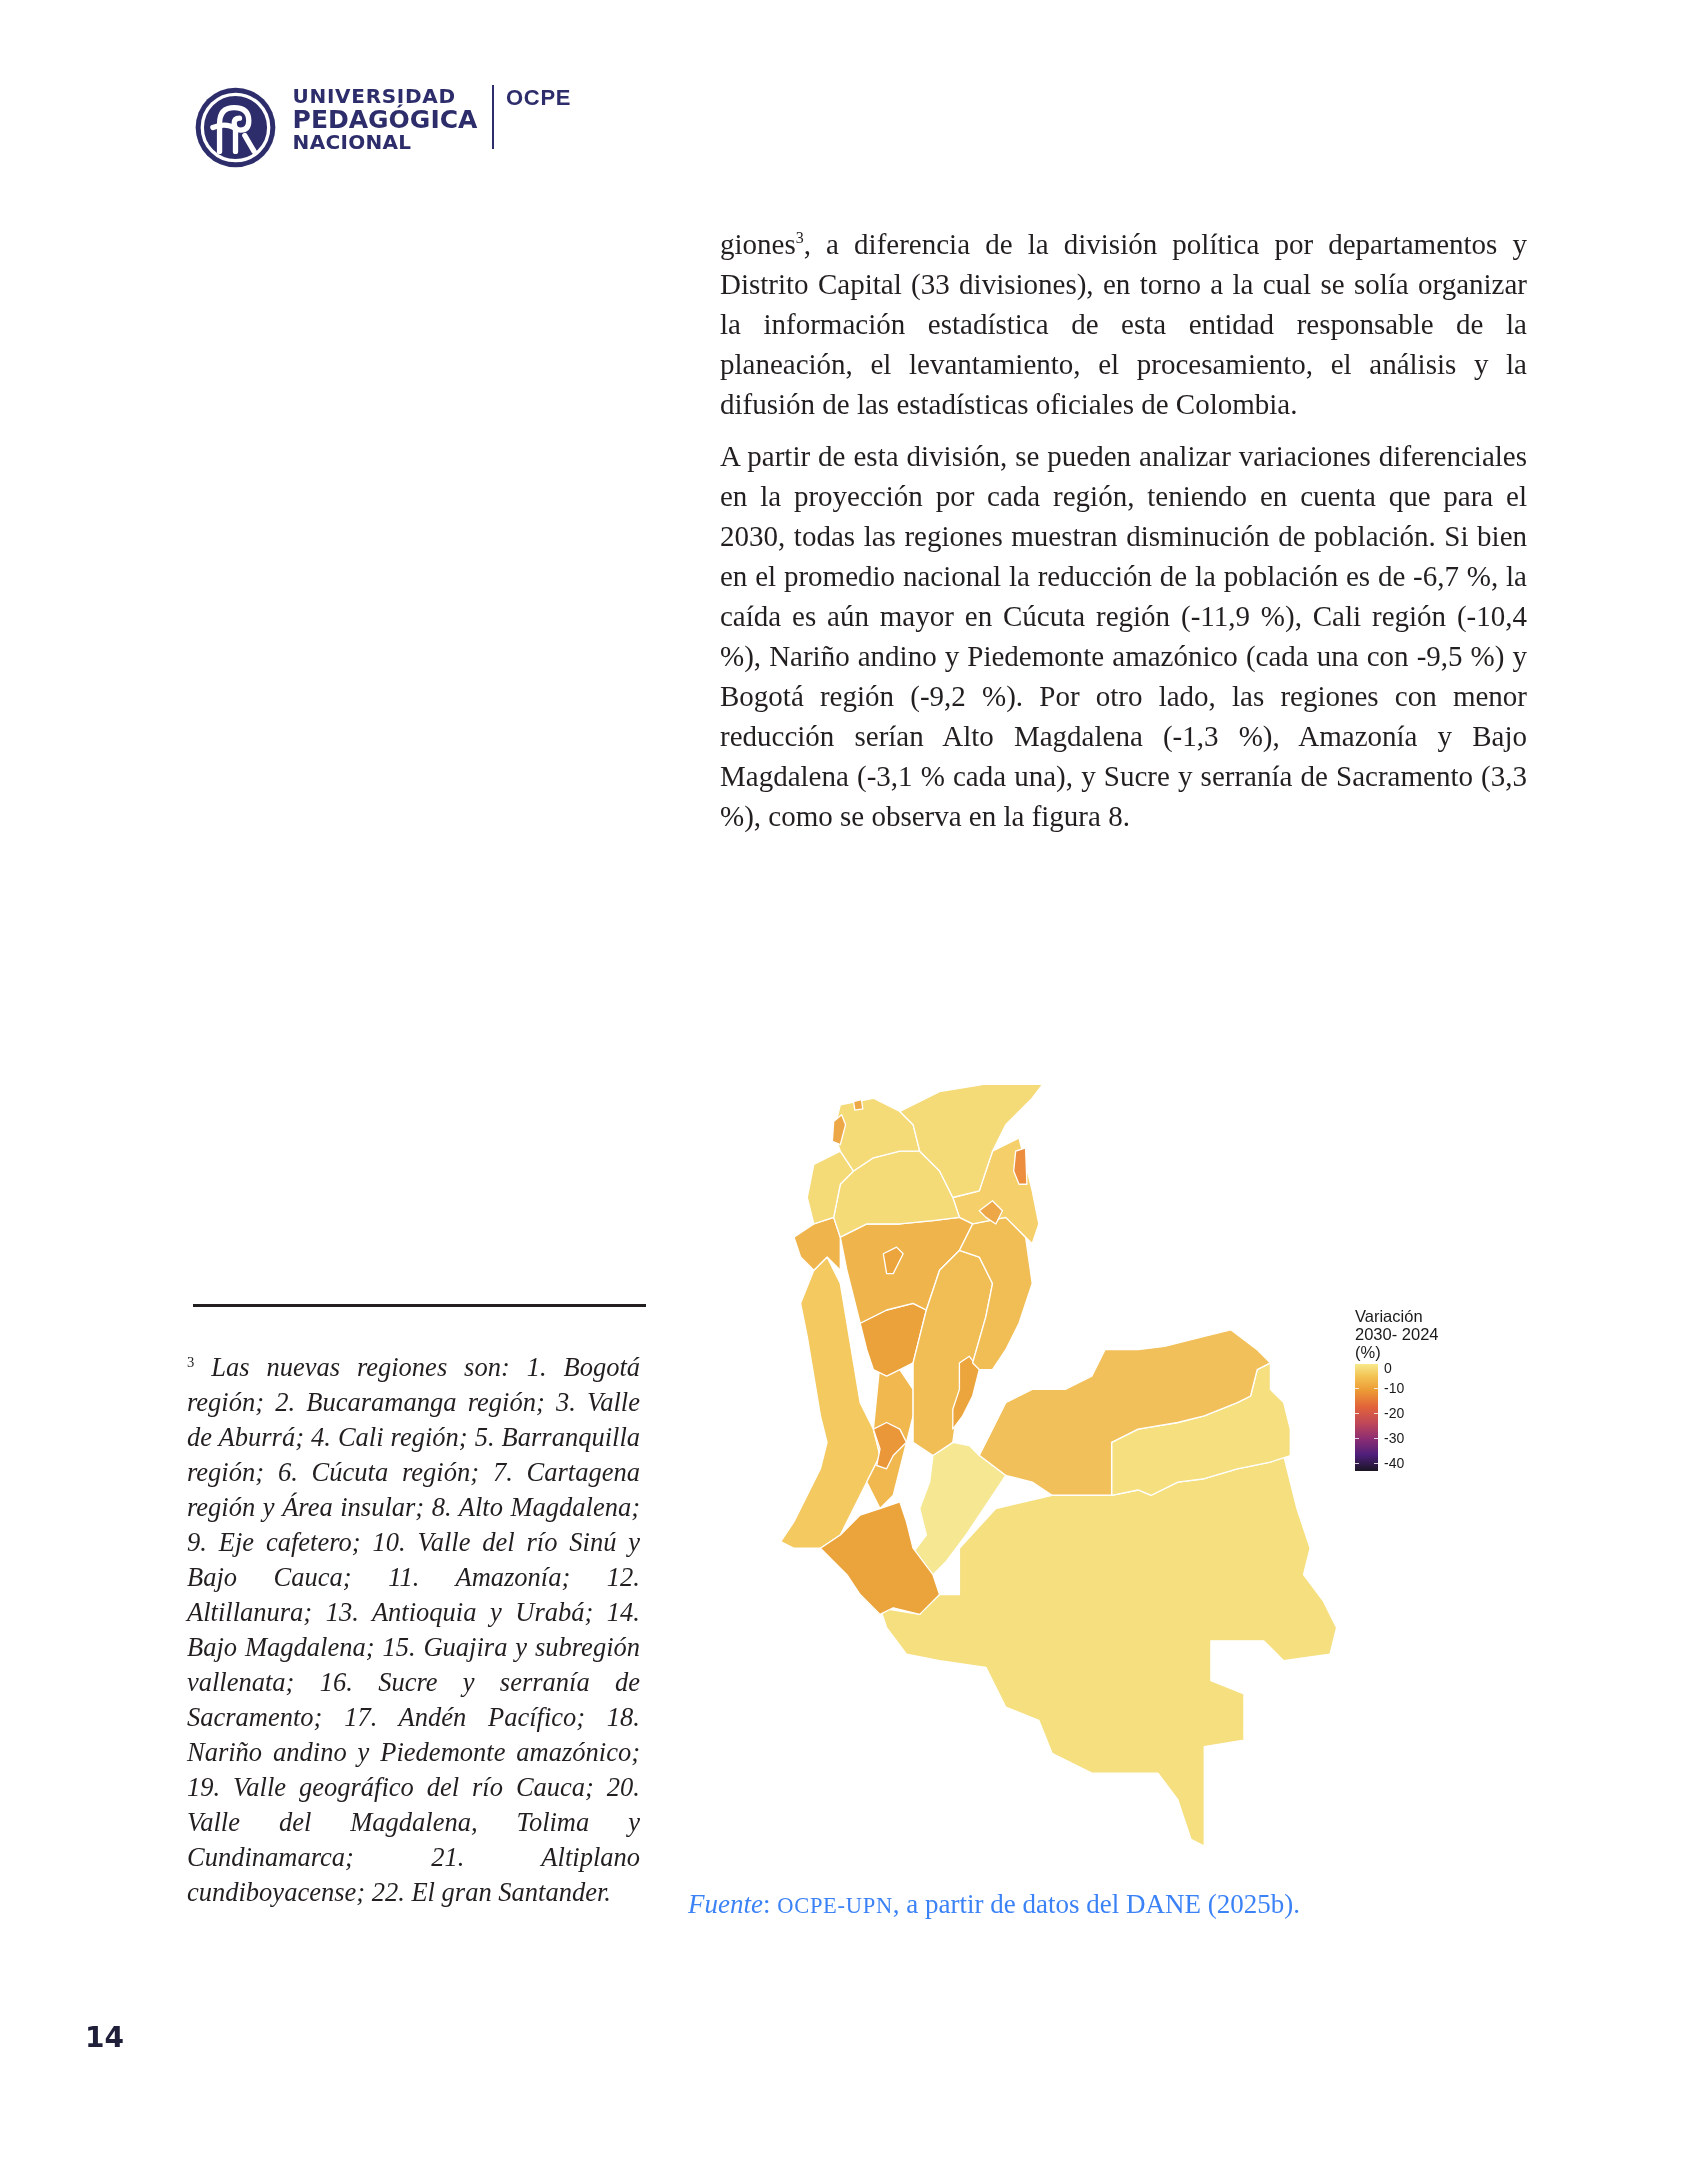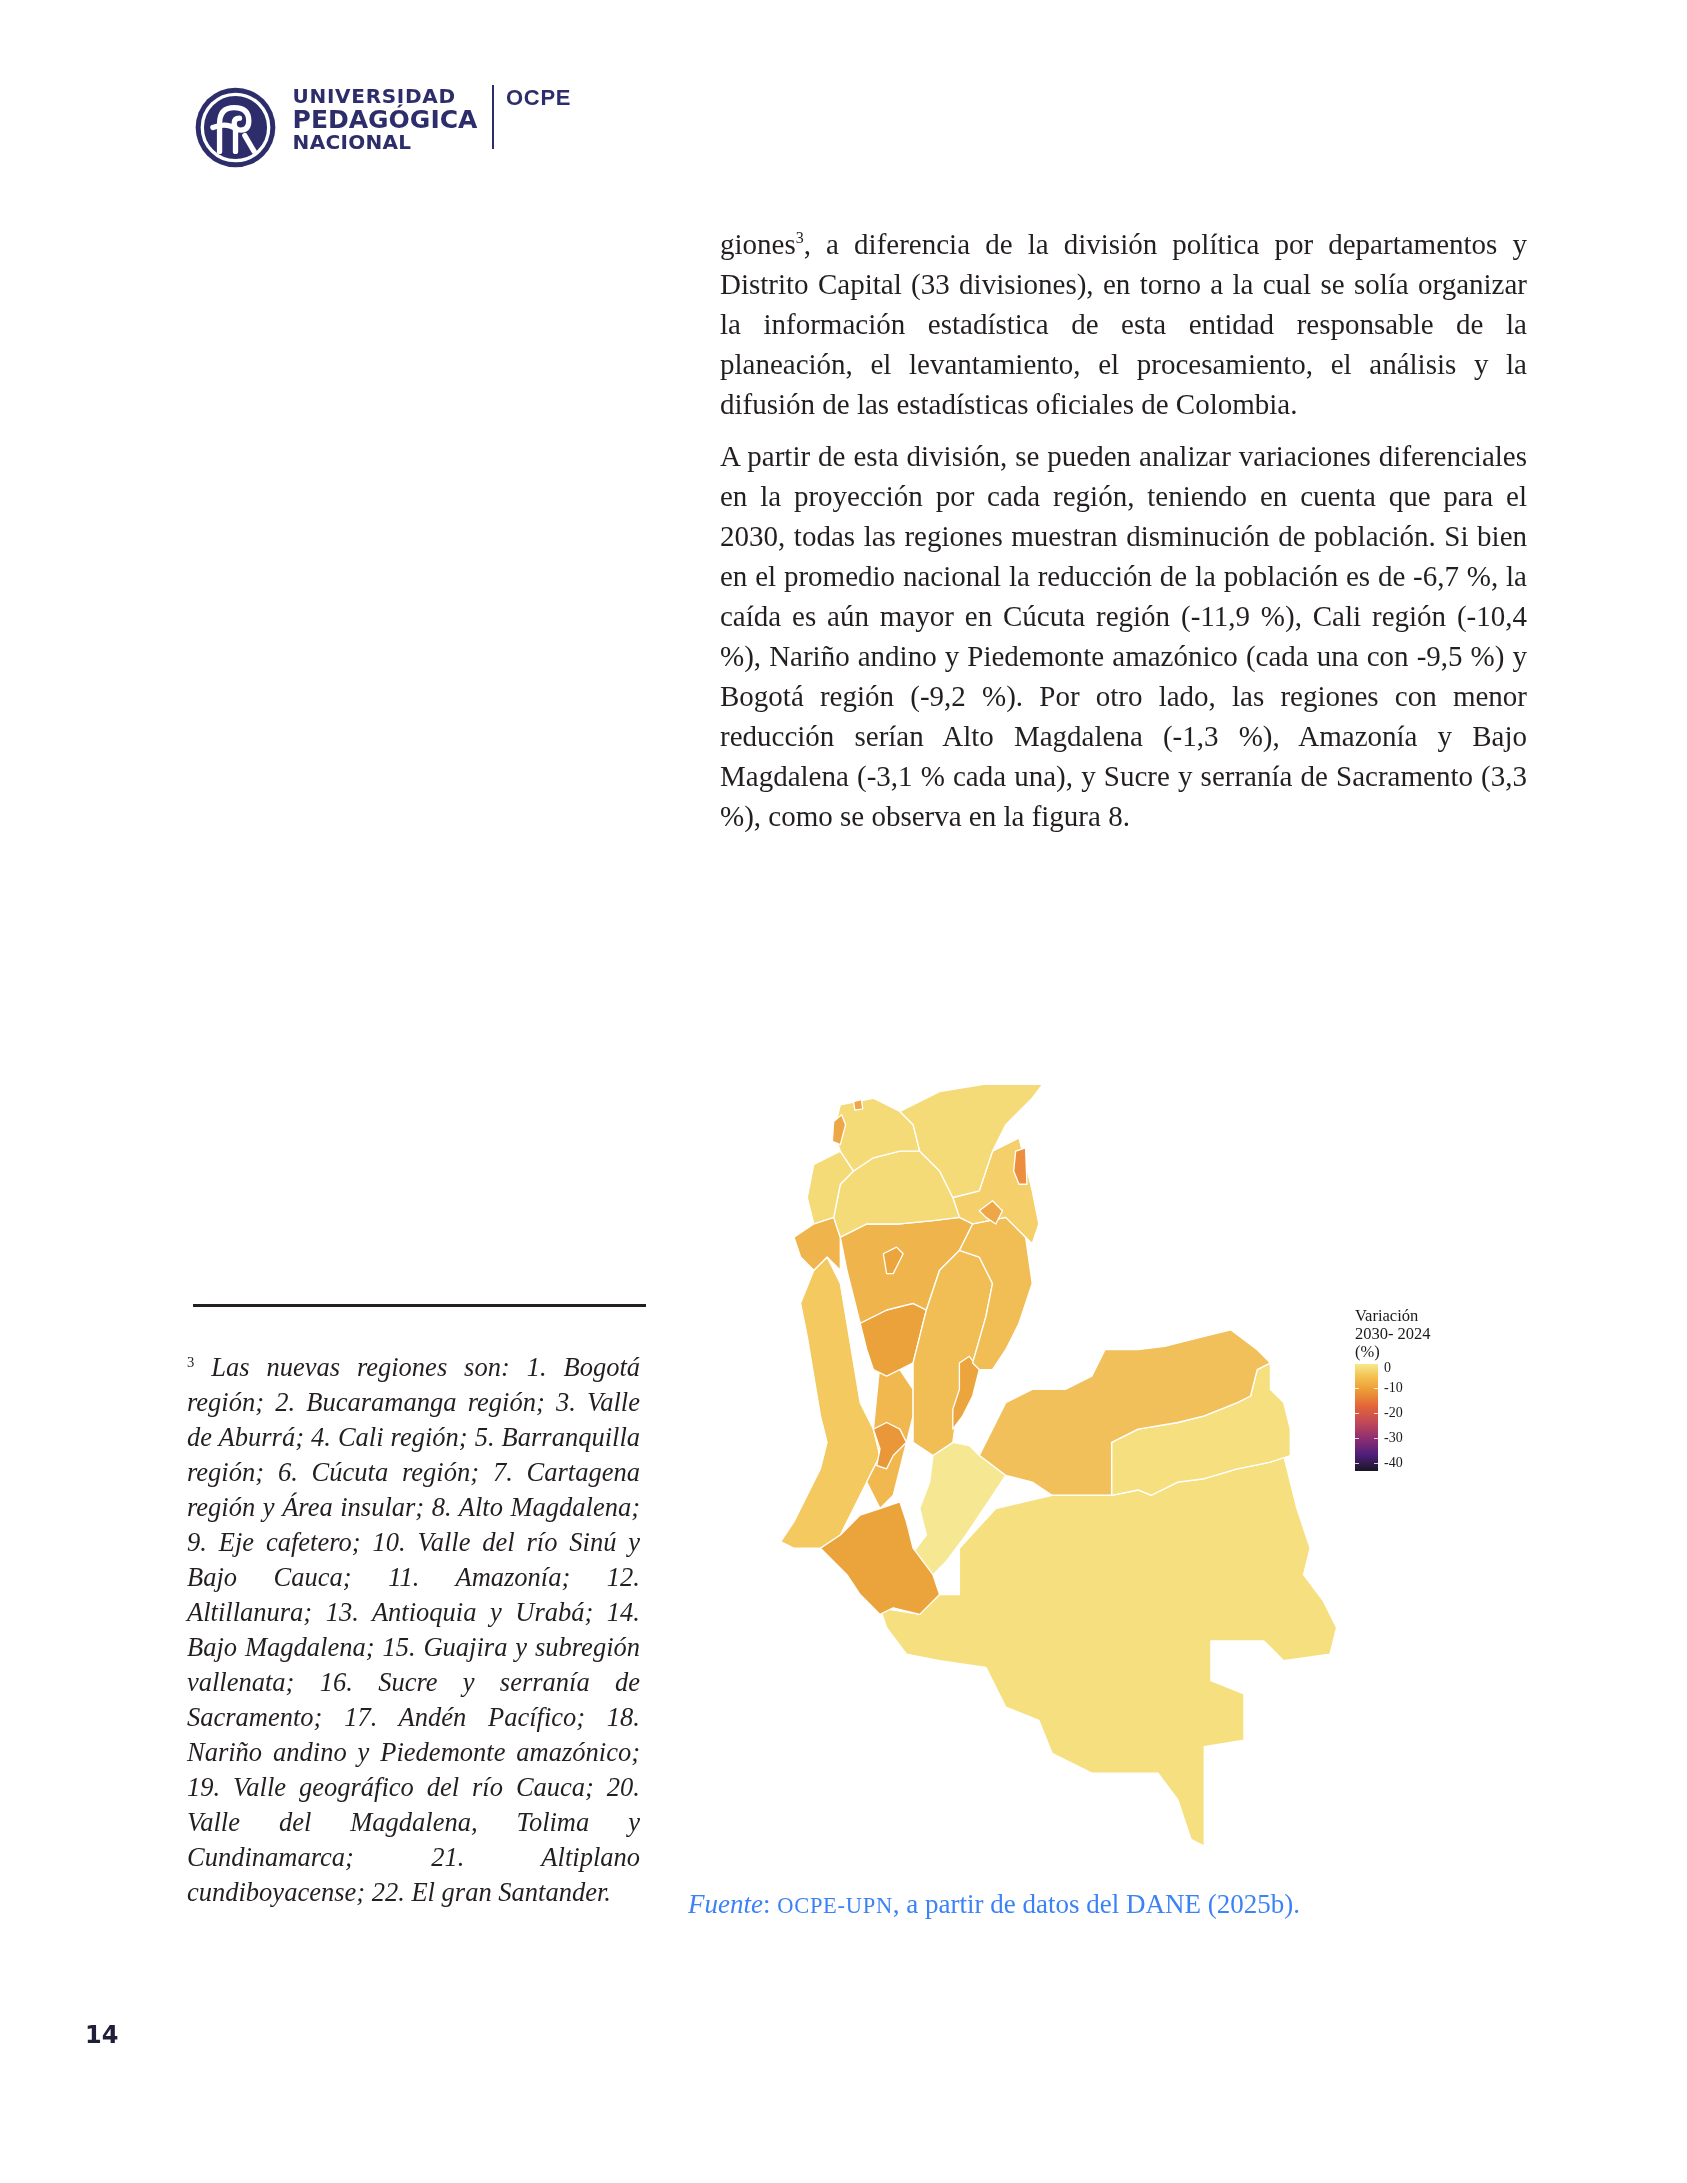--- a/index.html
+++ b/index.html
@@ -19,38 +19,38 @@
   .main { position: absolute; left: 688px; top: 224px; width: 807px; margin-left: 32px; }
   .para { font-family: "Liberation Serif", serif; font-size: 29px; line-height: 40px; text-align: justify; margin: 0 0 12px 0; color: #231f20; }
   .para sup { font-size: 16px; line-height: 0; }
   .caption { font-family: "Liberation Serif", serif; font-size: 26px; line-height: 34px; margin-top: 17px; text-align: justify; }
   .caption b { font-weight: bold; }
 
   
   .figure { position: absolute; left: 741px; top: 1085px; width: 728px; height: 761px; }
   .figure svg { width: 100%; height: 100%; }
 
-  .legend { position: absolute; left: 1355px; top: 1307px; font-family: Liberation Serif, serif; color: #1a1a1a; }
+  .legend { position: absolute; left: 1355px; top: 1307px; font-family: Liberation Sans, sans-serif; color: #1a1a1a; }
   .legend-title { font-size: 16.5px; line-height: 18px; }
   .legend-body { display: flex; margin-top: 2.6px; }
   .legend-bar { width: 22.5px; height: 107px; background: linear-gradient(to bottom, #f7e98c 0%, #f3c151 12%, #ec9a35 25%, #e2633a 40%, #c04858 55%, #8c2d73 70%, #4e1f7a 85%, #1a1523 100%); position: relative; }
   .legend-bar .tick { position: absolute; height: 0.7px; background: rgba(255,255,255,0.8); width: 4px; }
   .legend-labels { position: relative; margin-left: 6.6px; height: 112px; width: 33px; font-size: 14px; }
   .legend-labels span { position: absolute; left: 0; }
 
   
   .fn-rule { position: absolute; left: 193px; top: 1304px; width: 453px; height: 2.6px; background: #231f20; }
   .footnote { position: absolute; left: 187px; top: 1311px; width: 453px; font-family: Liberation Serif, serif; font-style: italic; font-size: 26.5px; line-height: 35px; text-align: justify; color: #231f20; margin-top: 39px; }
   .footnote sup { font-size: 14.6px; font-style: normal; vertical-align: 9.3px; line-height: 0; }
 
   .source { position: absolute; left: 688px; top: 1889px; font-family: "Liberation Serif", serif; font-size: 27px; color: #3b82f6; }
   .source i { font-style: italic; }
   .source .sc { font-size: 22.5px; letter-spacing: 0.7px; }
 
-  .pagenum { position: absolute; left: 85px; top: 2021px; font-family: "DejaVu Sans", sans-serif; font-weight: bold; font-size: 24px; color: #1f1f3a; }
+  .pagenum { position: absolute; left: 85px; top: 2021px; font-family: "DejaVu Sans", sans-serif; font-weight: bold; font-size: 28px; color: #1f1f3a; }
 </style>
 </head>
 <body>
 
 <div class="logo">
   <svg class="logo-mark" viewBox="0 0 128 128">
     <circle cx="64" cy="64" r="60" fill="#2e2d6b"></circle>
     <circle cx="64" cy="64" r="50" fill="none" stroke="#ffffff" stroke-width="5"></circle>
     <path d="M40 100 L40 58 Q40 34 62 34 Q84 34 84 54 Q84 68 72 68 Q62 68 62 58 Q62 50 70 50" fill="none" stroke="#ffffff" stroke-width="8" stroke-linecap="round"></path>
     <path d="M30 64 Q50 56 64 66 L64 100" fill="none" stroke="#ffffff" stroke-width="8" stroke-linecap="round"></path>

